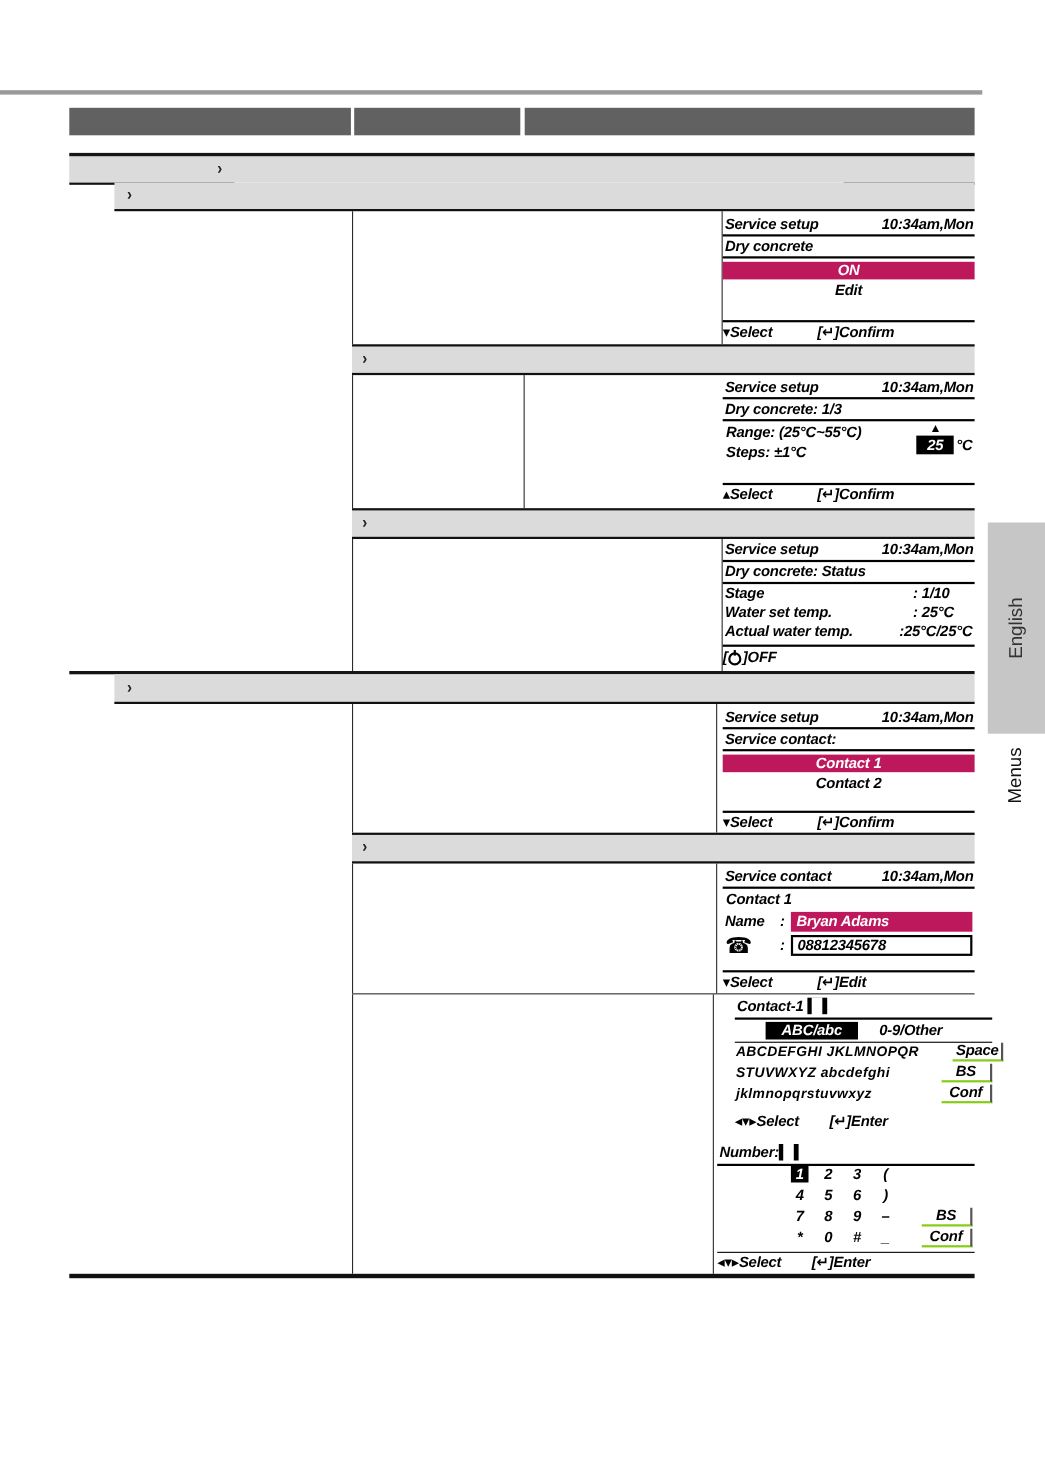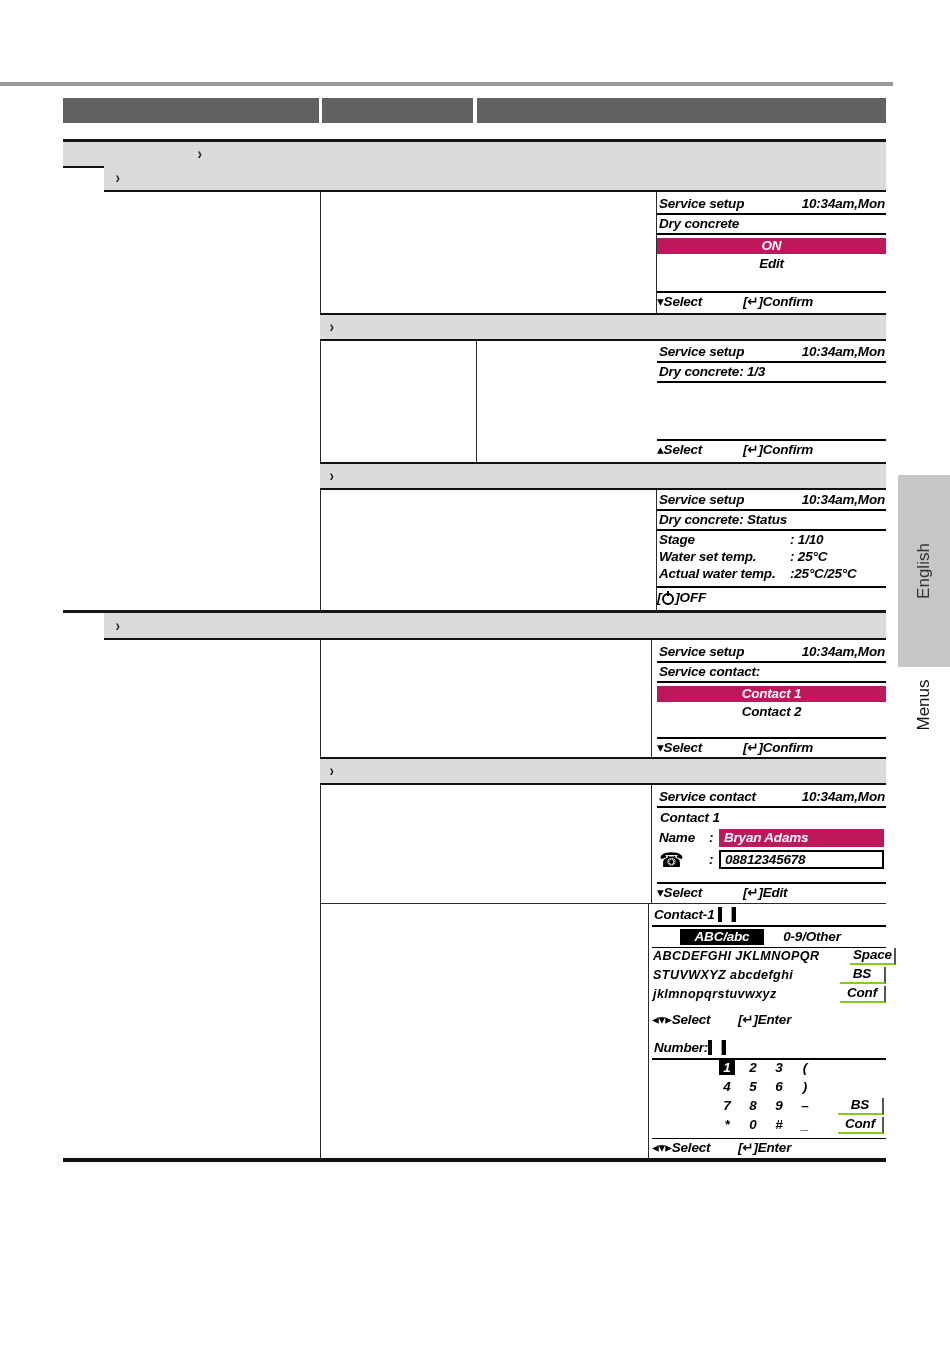--- a/index.html
+++ b/index.html
@@ -50,34 +50,34 @@
   .lcd .selbar {background:#be185d; color:#fff; text-align:center; margin-top:3px;}
   .lcd .copt {text-align:center; padding-top:2px;}
   .lcd .ft {display:flex; padding-top:1px; margin-top:auto;}
   .lcd .ft-rule {border-top:2px solid #000;}
   .lcd .f1 {width:86px;}
   .lcd1 {left:657px; top:196px; width:229px; height:114px;}
   .lcd2 {left:657px; top:344px; width:229px; height:114px;}
   .lcd3 {left:657px; top:492px; width:229px; height:114px;}
   .lcd4 {left:657px; top:644px; width:229px; height:112px;}
   .lcd5 {left:657px; top:789px; width:229px; height:112px;}
-  .lcd6 {left:652px; top:907px; width:234px; height:121px;}
+  .lcd6 {left:668px; top:907px; width:234px; height:121px;}
   .lcd7 {left:652px; top:1040px; width:234px; height:116px;}
 
   
   .body2 {position:relative; flex:1;}
   .rline {padding:2px 2px 0 3px;}
   .spin {position:absolute; right:2px; top:2px; display:flex; align-items:flex-end;}
   .spin .col {display:flex; flex-direction:column; align-items:center;}
   .spin .tri {font-size:11px; line-height:10px;}
   .spin .val {background:#000; color:#fff; width:34px; text-align:center; height:17px; line-height:17px; margin-top:1px;}
   .spin .unit {margin-left:2px;}
 
   
-  .srow {display:flex; padding:1px 2px 0;}
+  .srow {display:flex; padding:1px 2px 0;gap:40px;}
   .srow .lab {width:131px;}
   .pwr-row {display:flex; align-items:center; border-top:2px solid #000; margin-top:auto; padding-top:2px;}
   .power {position:relative; width:8px; height:8px; border:2px solid #000; border-radius:50%;
           display:inline-block; margin:2px 1px 0;}
   .power::after {content:''; position:absolute; left:50%; top:-4px; width:2px; height:5px; background:#000;
           transform:translateX(-50%);}
 
   
   .crow {display:flex; align-items:center; height:21px; padding:0 2px; margin-top:1px;}
   .crow .clab {width:50px;}
@@ -153,20 +153,31 @@
 
   <div class="abs vline v2a"></div>
   <div class="abs vline v2b"></div>
 
   <div class="lcd lcd2">
     <div class="hd">
       <span>Service setup</span>
       <span>10:34am,Mon</span>
     </div>
     <div class="sub">Dry concrete: 1/3</div>
+    <div class="body2">
+      <div class="rline">Range: (25°C~55°C)</div>
+      <div class="rline">Steps: ±1°C</div>
+      <div class="spin">
+        <span class="col">
+          <span class="tri">▲</span>
+          <span class="val">25</span>
+        </span>
+        <span class="unit">°C</span>
+      </div>
+    </div>
     <div class="ft ft-rule">
       <span class="f1"><span>▴</span><span>Select</span></span>
       <span><span>[↵]</span><span>Confirm</span></span>
     </div>
   </div>
 
   <div class="abs crumb crumb-mid crumbB">
     <span class="chev">›</span>
   </div>
 

